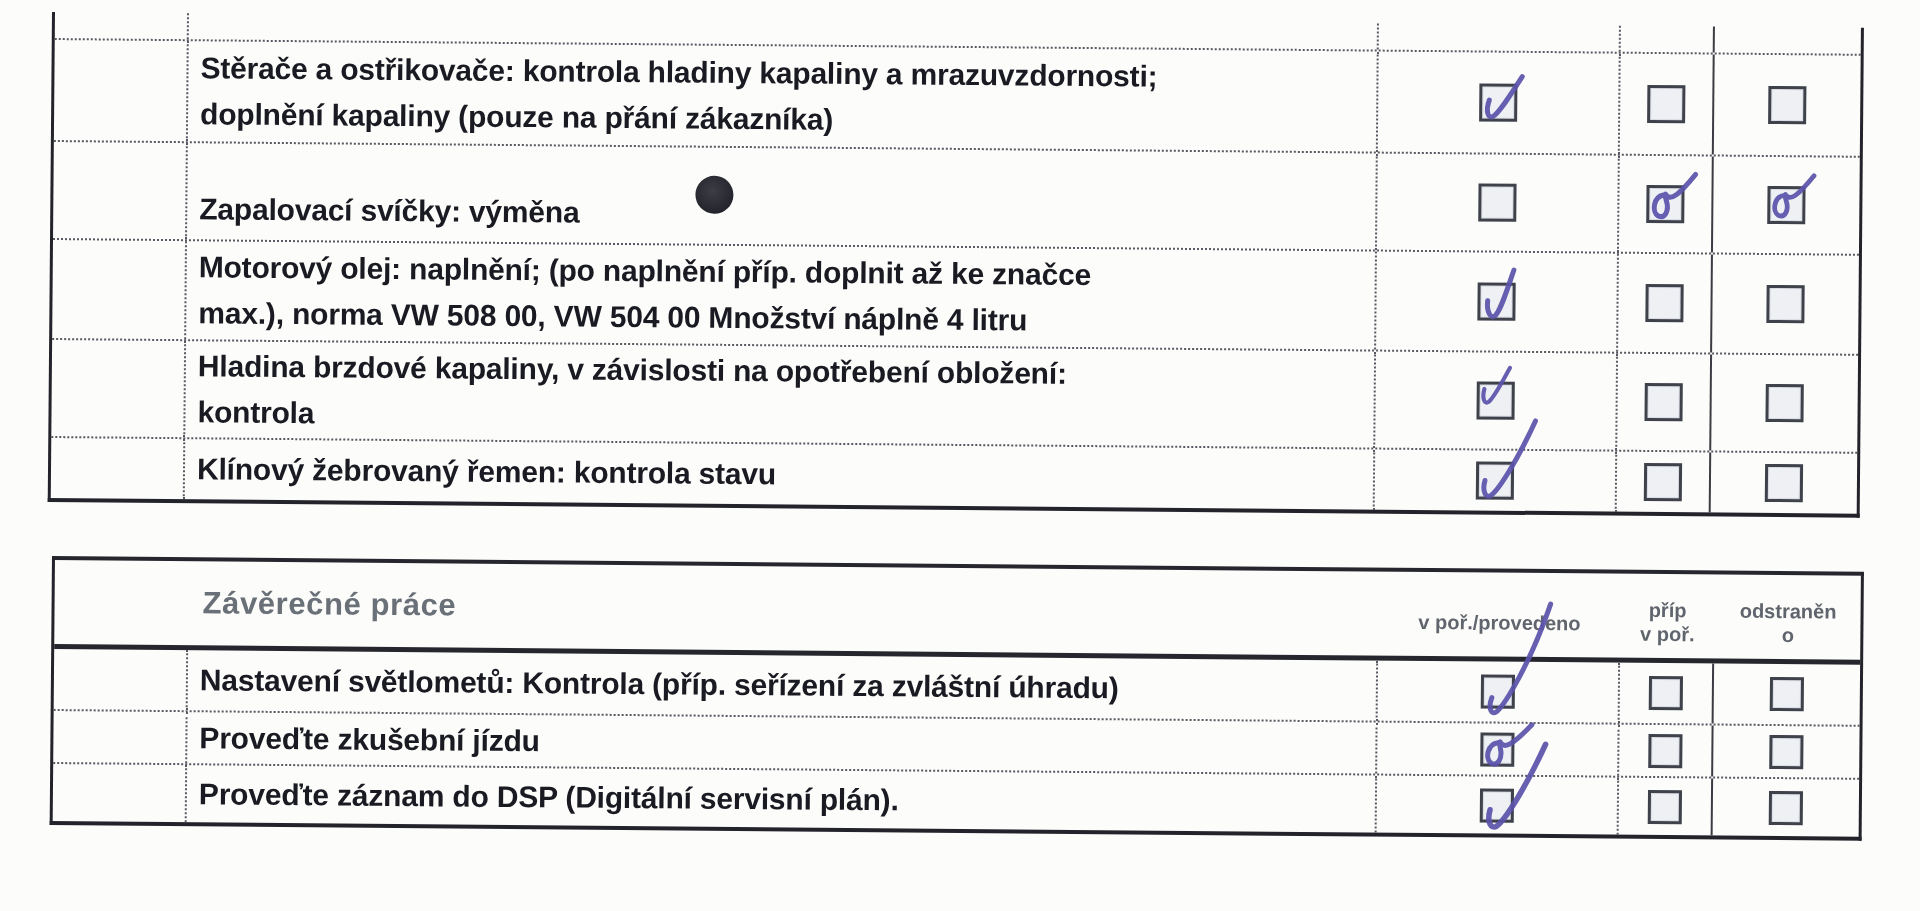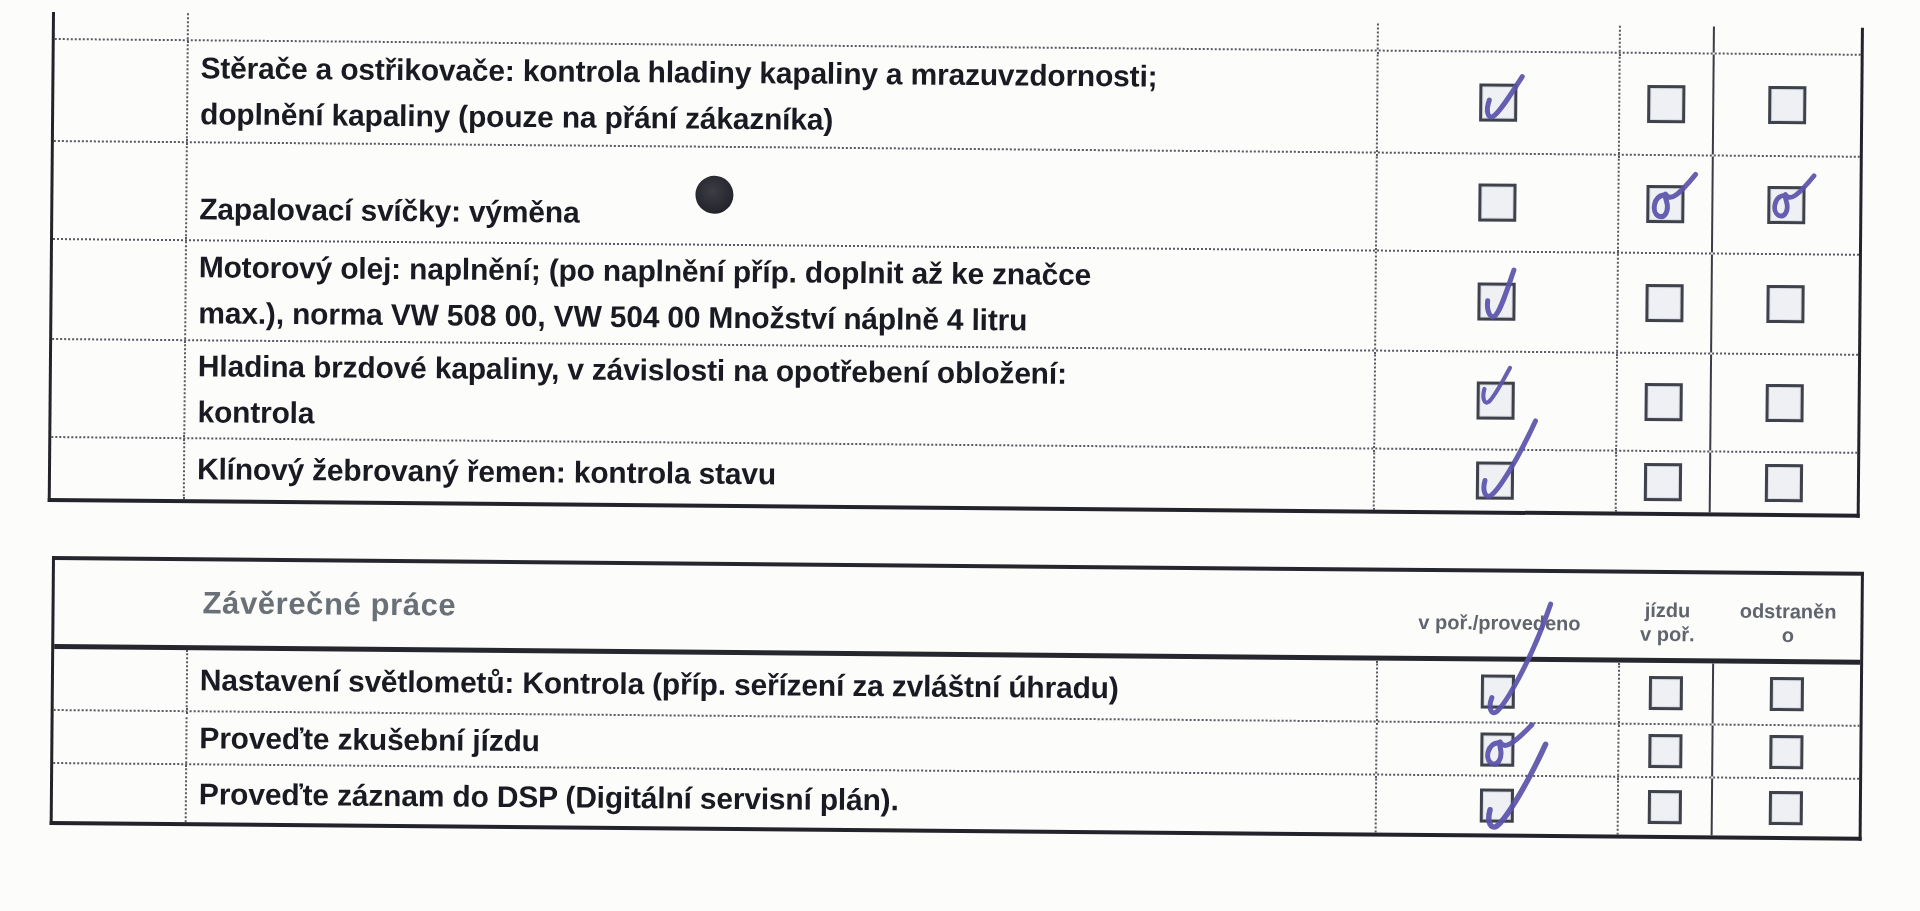--- a/index.html
+++ b/index.html
@@ -195,21 +195,21 @@
     </div>
   </div>
     </div>
 </div>
 
 <div class="tbl" id="table2">
   <div class="hdr-row">
     <span class="hdr-title">Závěrečné práce</span>
     <span class="col-hd hd-ok">v poř./provedeno</span>
     <span class="col-hd hd-nok">
-      <span>jízdu</span>
+      <span>příp</span>
       <span>v poř.</span>
     </span>
     <span class="col-hd hd-rm">
       <span>odstraněn</span>
       <span>o</span>
     </span>
   </div>
   <div class="rows">
       <div class="row" style="height: 62px;">
     <div class="cell c-num"></div>

